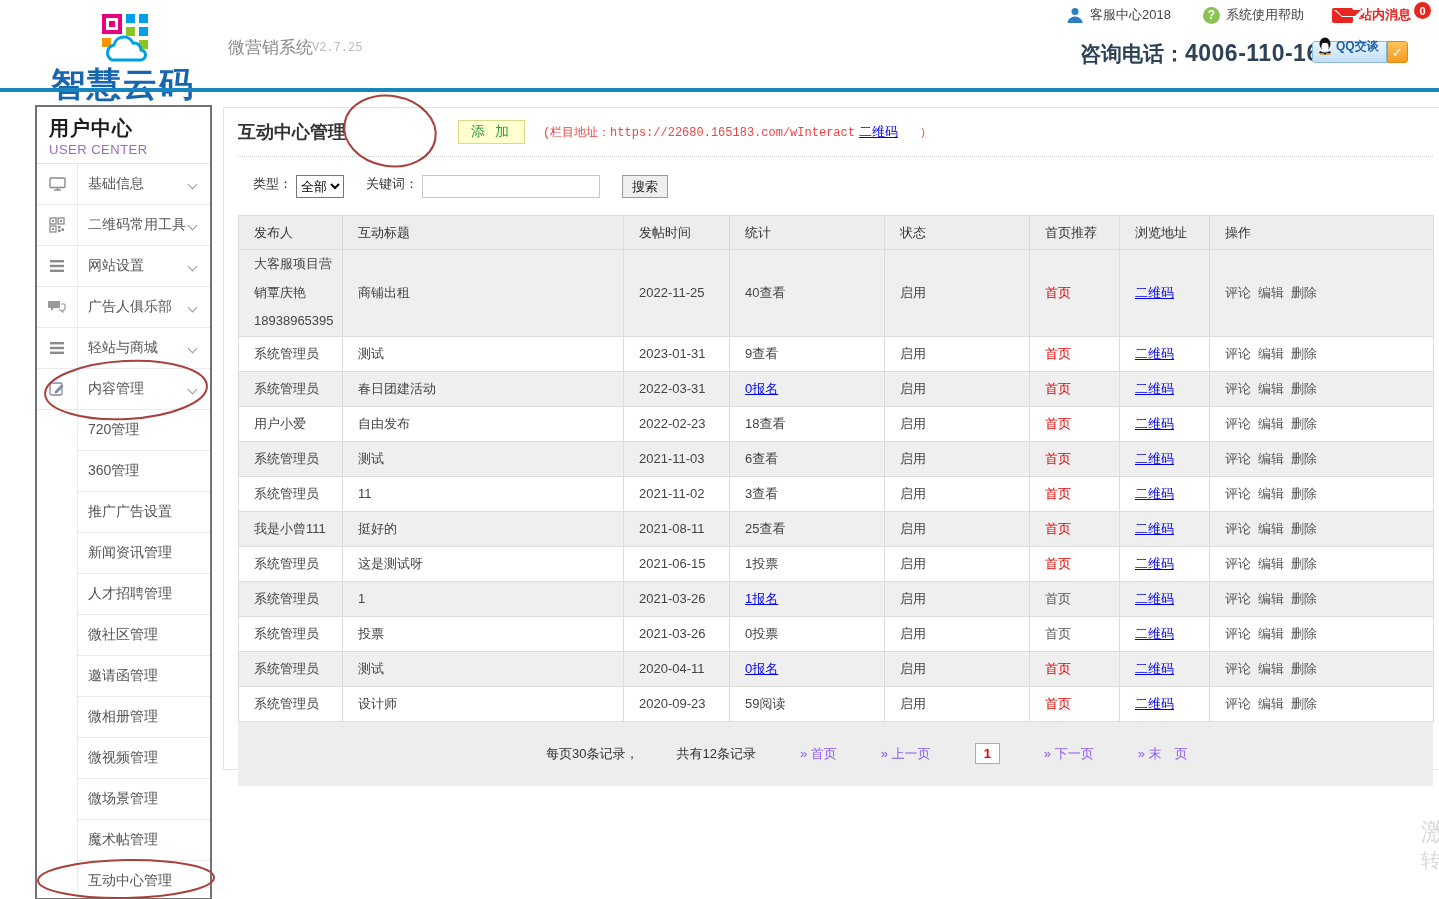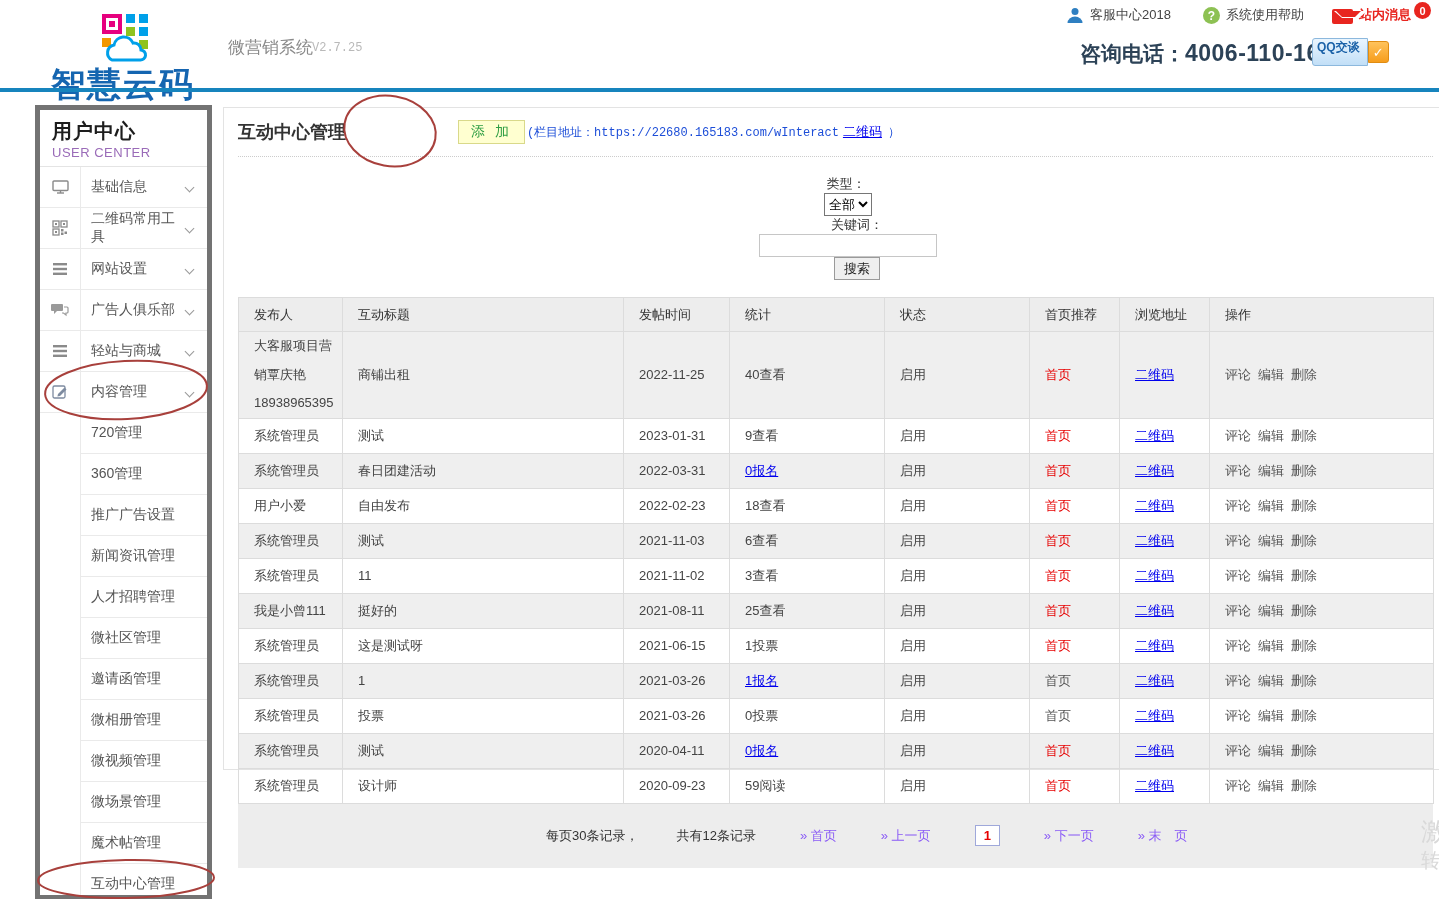--- a/index.html
+++ b/index.html
@@ -12,59 +12,59 @@
   .bluebar { position:absolute; left:0; top:88px; width:1439px; height:4px; background:#1784bd; }
 
   .logo-wrap { position:absolute; left:45px; top:8px; display:flex; align-items:center;flex-direction:column; }
   .logo-icon { width:50px; height:52px; margin-top:6px; }
   .brand-block { margin-left:6px; }
   .brand-cn { font-size:34px; font-weight:bold; color:#1565b0; letter-spacing:2px; line-height:36px; }
   .brand-en { font-size:9px; font-weight:bold; color:#1565b0; letter-spacing:1.6px; margin-top:20px; }
   .product-name { position:absolute; left:228px; top:36px; font-size:17px; color:#8a8a8a; }
   .product-ver { position:absolute; left:312px; top:41px; font-size:12px; color:#b9b9b9; font-family:"Liberation Mono","DejaVu Sans Mono",monospace; }
 
-  .hd-link { position:absolute; top:6px; display:flex; align-items:flex-end; font-size:13px; color:#444; cursor:pointer; }
+  .hd-link { position:absolute; top:6px; display:flex; align-items:center; font-size:13px; color:#444; cursor:pointer; }
   .hd-link .ic { margin-right:6px; display:inline-flex; }
   .svc { left:1066px; }
   .help { left:1203px; }
   .msg { left:1332px; color:#e8251f; font-weight:bold; }
   .badge { position:absolute; left:1414px; top:2px; min-width:17px; height:17px; border-radius:50%; background:#e8251f; color:#fff; font-size:11px; font-weight:bold; display:flex; align-items:center; justify-content:center; }
   .qmark { width:17px; height:17px; border-radius:50%; background:#8dc153; color:#fff; font-size:12px; font-weight:bold; display:flex; align-items:center; justify-content:center; }
   .envelope { width:21px; height:15px; background:#e8251f; border-radius:2px; position:relative; }
   .envelope:before { content:""; position:absolute; left:2px; top:2px; border-left:8px solid transparent; border-right:8px solid transparent; border-top:7px solid #fff; width:17px; }
   .envelope:after { content:""; position:absolute; left:4px; top:2px; border-left:6px solid transparent; border-right:6px solid transparent; border-top:6px solid #e8251f; width:13px; }
 
   .hotline { position:absolute; left:1080px; top:40px; font-size:21px; font-weight:bold; color:#2c4257; }
   .hotline .num { font-size:23px; letter-spacing:0.5px; }
   .qq-btn { position:absolute; left:1312px; top:41px; height:22px; display:flex; align-items:center; cursor:pointer; }
-  .qq-pill { height:28px; display:flex; align-items:center; padding:0 7px 12px 4px; background:linear-gradient(#eaf5fe,#c2dff7); border:1px solid #8cb8dd; border-radius:3px 0 0 3px; font-size:12px; color:#1b62a8; font-weight:bold;flex-direction:column; }
+  .qq-pill { height:22px; display:flex; align-items:center; padding:0 7px 12px 4px; background:linear-gradient(#eaf5fe,#c2dff7); border:1px solid #8cb8dd; border-radius:3px 0 0 3px; font-size:12px; color:#1b62a8; font-weight:bold; }
   .qq-check { width:21px; height:22px; background:linear-gradient(#ffc35c,#f69d1c); border:1px solid #e08c12; border-radius:0 3px 3px 0; color:#fff; font-size:13px; font-weight:bold; display:flex; align-items:center; justify-content:center; }
 
   
-  .sidebar { position:absolute; left:35px; top:105px; width:177px; height:795px; background:#fff; border:5px solid #737373; overflow:hidden; }
+  .sidebar { position:absolute; left:35px; top:105px; width:177px; height:795px; background:#fff; border:2px solid #737373; overflow:hidden; }
   .sb-head { height:57px; border-bottom:1px solid #e4e4e4; padding:8px 0 0 12px; }
   .sb-title-cn { font-size:20px; font-weight:bold; color:#1d1d1d; letter-spacing:1px; }
   .sb-title-en { font-size:13px; color:#9a6bb8; letter-spacing:0.5px; }
   .srow { display:flex; height:41px; border-bottom:1px solid #eaeaea; align-items:stretch; cursor:pointer; }
   .srow .icell { width:41px; border-right:1px solid #eaeaea; display:flex; align-items:center; justify-content:center; }
   .srow .lcell { flex:1; display:flex; align-items:center; padding-left:10px; font-size:14px; color:#555; }
   .srow .chev { width:7px; height:7px; border-right:1px solid #999; border-bottom:1px solid #999; transform:rotate(45deg); margin-right:14px; align-self:center; }
   .subrow { display:flex; height:41px; cursor:pointer; }
   .subrow .sp { width:41px; border-right:1px solid #eaeaea; }
   .subrow .lbl { flex:1; border-bottom:1px solid #eaeaea; display:flex; align-items:center; padding-left:10px; font-size:14px; color:#555; }
 
   
   .panel { position:absolute; left:223px; top:107px; width:1216px; height:663px; background:#fff; border:1px solid #e3e3e3; border-right:none; }
   .ptitle-row { height:49px; margin:0 0 0 14px; width:1195px; border-bottom:1px dotted #ccc; display:flex; align-items:center; }
   .ptitle { font-size:18px; font-weight:bold; color:#333; }
   .add-btn { margin-left:112px; background:#ffffd0; border:1px solid #d9d98a; color:#2f9e44; font-size:14px; padding:2px 12px; letter-spacing:3px; cursor:pointer; }
-  .url-seg { margin-left:2px; font-size:12px; color:#1d4ed8; font-family:"Liberation Mono","DejaVu Sans Mono",monospace; }
+  .url-seg { margin-left:18px; font-size:12px; color:#ef4444; font-family:"Liberation Mono","DejaVu Sans Mono",monospace; }
   .qr-top-link { color:#0000ee; text-decoration:underline; font-size:13px; margin:0 4px; cursor:pointer; font-family:"Liberation Sans",sans-serif; }
 
-  .filter-row { display:flex; align-items:center; margin:18px 0 0 29px; font-size:13px; color:#333;flex-direction:column; }
+  .filter-row { display:flex; margin:18px 0 0 29px; font-size:13px; color:#333; }
   .type-select { margin-left:4px; font-size:13px; height:23px; border:1px solid #767676; background:#fff; }
   .kw-label { margin-left:22px; }
   .kw-input { margin-left:4px; width:178px; height:23px; border:1px solid #c6c6c6; font-size:13px; padding:0 4px; }
   .search-btn { margin-left:22px; height:23px; padding:0 9px; font-size:13px; color:#222; background:#efefef; border:1px solid #9a9a9a; cursor:pointer; }
 
   .tbl-wrap { margin:17px 0 0 14px; width:1195px; }
   table.grid { border-collapse:collapse; table-layout:fixed; width:1195px; font-size:13px; color:#444;border-radius:21px; }
   table.grid th, table.grid td { border:1px solid #dcdcdc; padding:0 0 0 15px; text-align:left; font-weight:normal; overflow:hidden; }
   table.grid th { background:#ededed; height:34px; color:#333; }
   table.grid td { height:35px; }

